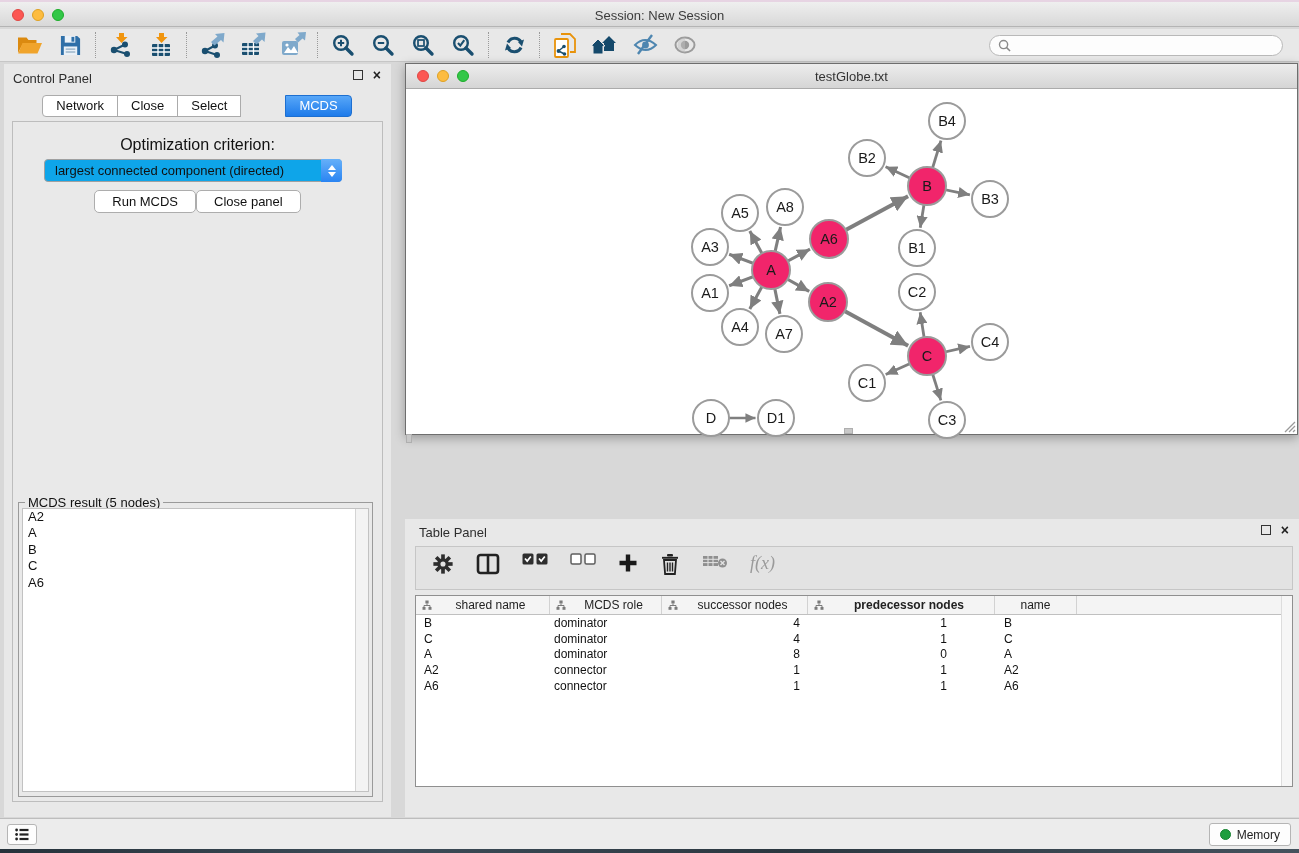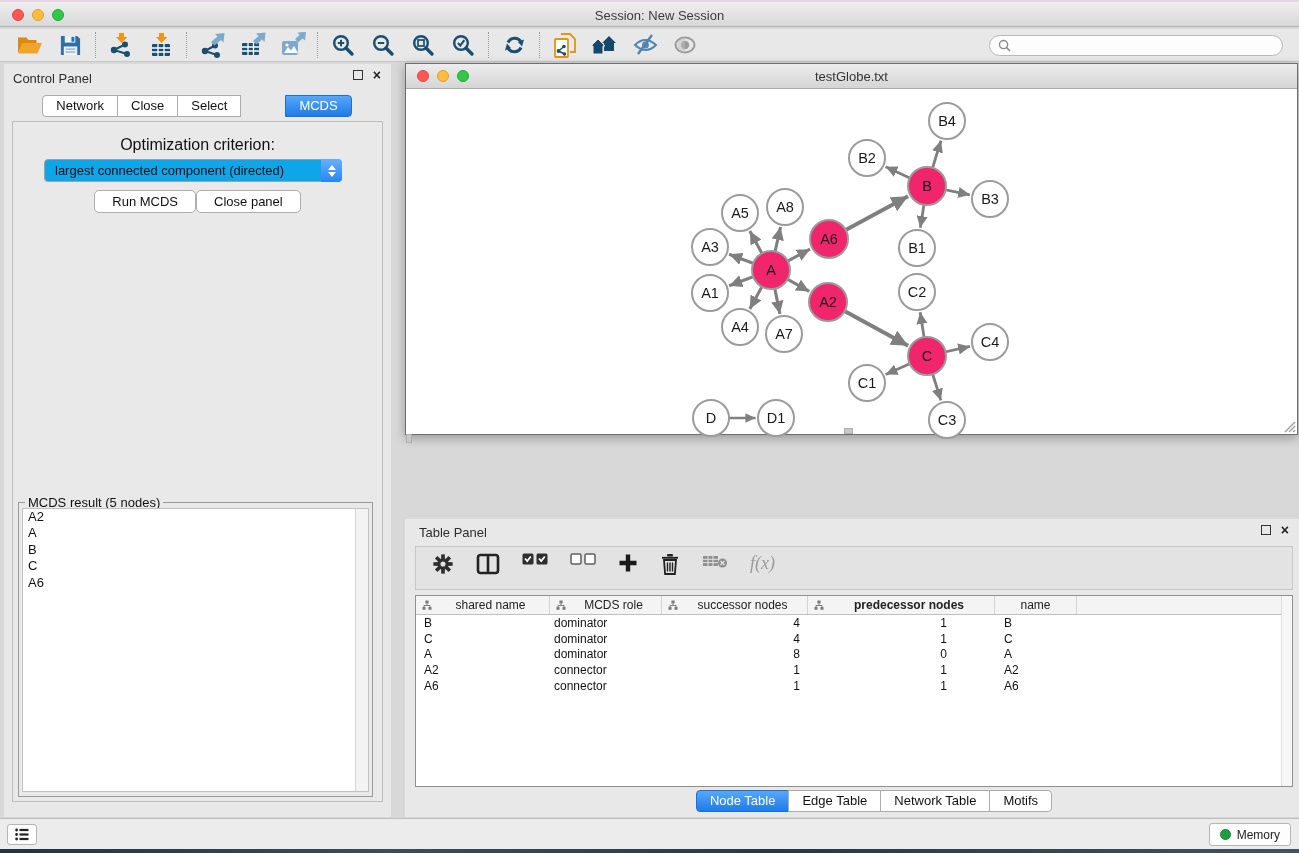--- a/index.html
+++ b/index.html
@@ -550,26 +550,20 @@
           <div class="trow">
             <div class="td" style="width: 134px; text-align: left; padding-left: 8px;">A6</div>
             <div class="td" style="width: 112px; text-align: left; padding-left: 4px;">connector</div>
             <div class="td" style="width: 146px; text-align: right; padding-right: 8px;">1</div>
             <div class="td" style="width: 187px; text-align: right; padding-right: 48px;">1</div>
             <div class="td" style="width: 82px; text-align: left; padding-left: 9px;">A6</div>
           </div>
         </div>
       <div class="tscroll"></div>
     </div>
-    <div class="tp-tabs">
-      <div class="seg first active">Node Table</div>
-      <div class="seg">Edge Table</div>
-      <div class="seg">Network Table</div>
-      <div class="seg last">Motifs</div>
-    </div>
   </div>
 
   <div class="status-bar">
     <button class="list-btn">
       <svg width="14" height="13" viewBox="0 0 14 13">
         <circle cx="1.6" cy="2" r="1.4" fill="#222"></circle>
           <rect x="4.5" y="0.9" width="9" height="2.2" fill="#222"></rect>
         <circle cx="1.6" cy="6.5" r="1.4" fill="#222"></circle>
           <rect x="4.5" y="5.4" width="9" height="2.2" fill="#222"></rect>
         <circle cx="1.6" cy="11" r="1.4" fill="#222"></circle>

